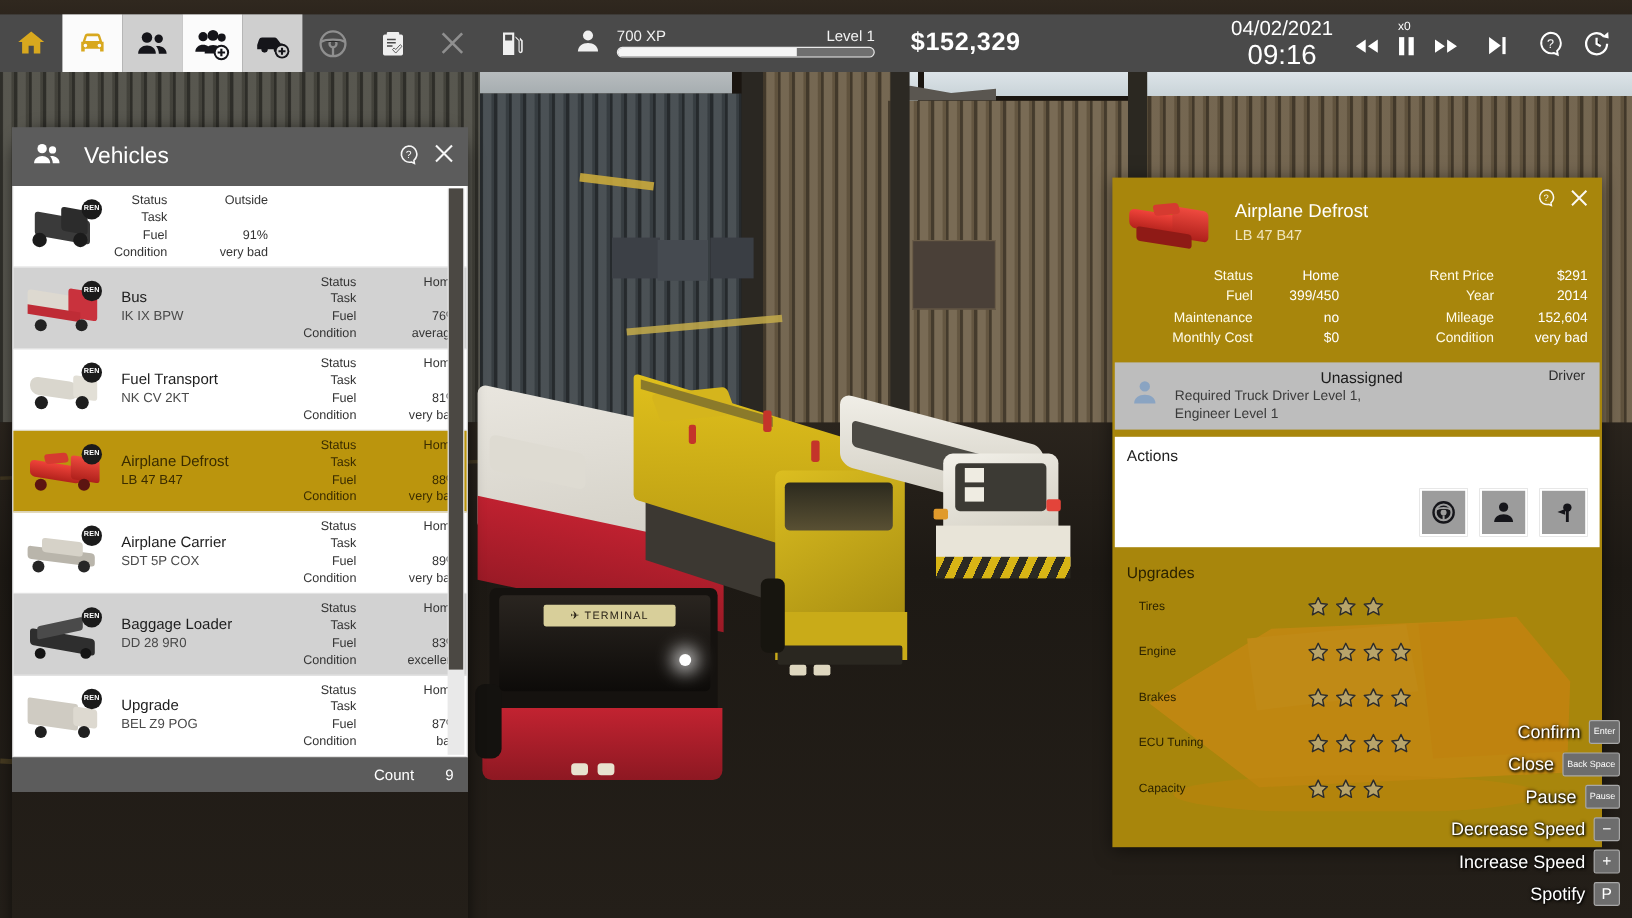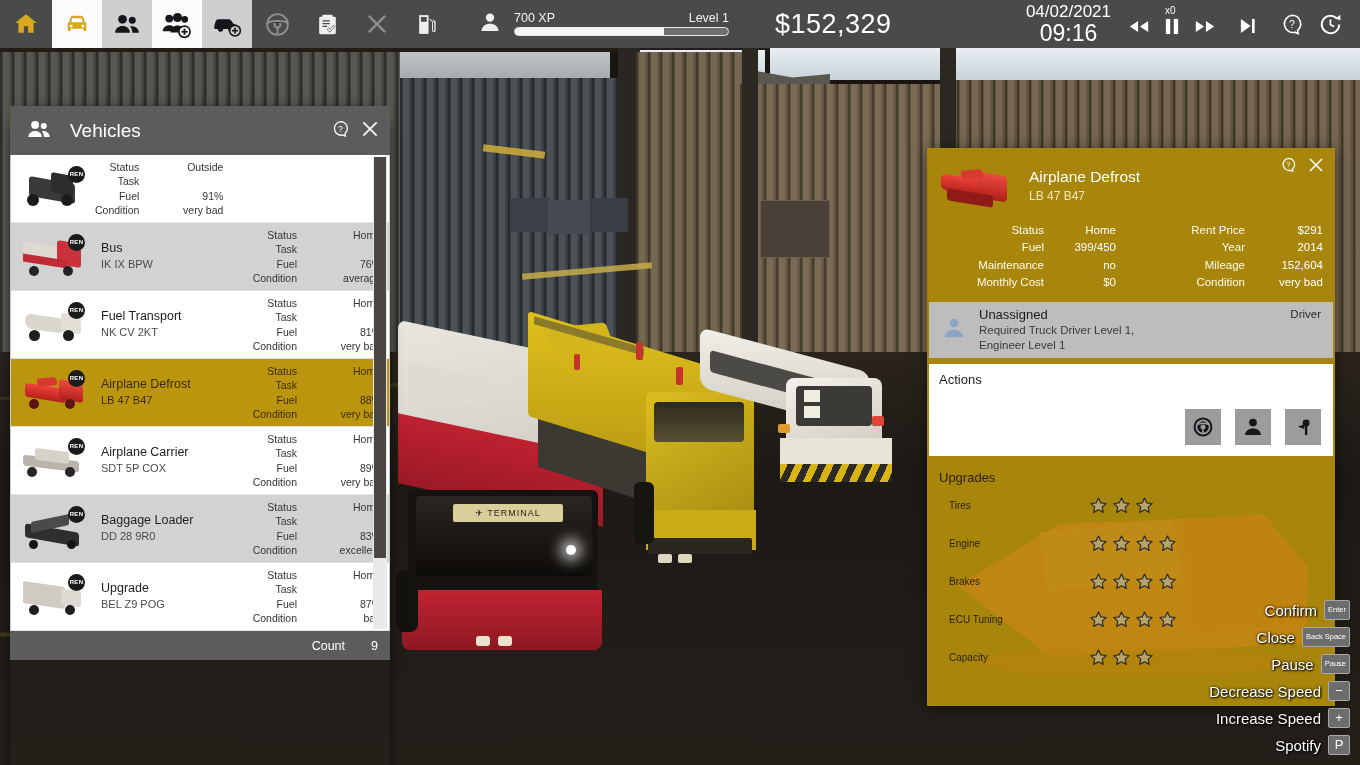--- a/index.html
+++ b/index.html
@@ -29,21 +29,21 @@
     position: absolute; background: #8a7434; opacity: .55;
   }
   .hangar-ceiling {
     position: absolute; left:0; right:0; top:0;
     background: linear-gradient(#30281f, #221c16);
   }
   .veh { position: absolute; }
 
   
   #toolbar {
-    position: absolute; left: 0; top: 0; width: 1360px; height: 48px;
+    position: absolute; left: 0; top: 12px; width: 1360px; height: 48px;
     background: #4a4a4a; display: flex; align-items: center; z-index: 40;
   }
   .tb-btn {
     width: 50px; height: 48px; display: flex; align-items: center;
     justify-content: center; cursor: pointer;
   }
   .tb-btn.home { width: 52px; }
   .tb-btn.sel-light { background: #fbfbfb; }
   .tb-btn.sel-gray  { background: #cfcfcf; }
   .tb-btn.dim svg { opacity: .42; }
@@ -52,22 +52,22 @@
   #xp-block { display: flex; align-items: center; margin-left: 26px; }
   #xp-avatar { margin-right: 12px; }
   #xp-col { width: 215px; position: relative; }
   #xp-top { display: flex; justify-content: space-between; align-items: flex-end;
             font-size: 12.5px; color: #f2f2f2; margin-bottom: 3px; line-height: 1; }
   #xp-bar {
     height: 9px; border-radius: 5px; background: #6f6f6f;
     border: 1px solid #e9e9e9; overflow: hidden; position: relative;
   }
   #xp-fill { position: absolute; left:0; top:0; bottom:0; background: #f5f5f5; }
-  #money { font-size: 27px; color: #ffffff; margin-left: 46px; letter-spacing: .5px;
-           font-weight: 400; white-space: nowrap; }
+  #money { font-size: 21px; color: #ffffff; margin-left: 30px; letter-spacing: .5px;
+           font-weight: 700; white-space: nowrap; }
 
   
   #time-cluster { position: absolute; right: 10px; top: 0; height: 48px;
                   display: flex; align-items: center; }
   #datetime { text-align: center; color: #fff; line-height: 1; margin-right: 10px; }
   #date { font-size: 17px; }
   #clock { font-size: 23px; margin-top: 2px; }
   #speed-group { position: relative; display: flex; align-items: center;
                  margin-right: 2px; margin-top: 4px; }
   #speed-mult { position: absolute; top: -13px; left: 44px; font-size: 10px; color: #fff; }
@@ -144,21 +144,21 @@
   .stat-labels { text-align: right; flex: 1; line-height: 1.52; color: #fffbe8; }
   .stat-values { text-align: right; width: 78px; line-height: 1.52; }
   .stat-col.left .stat-values { width: 72px; }
   .gap { width: 30px; }
   #dp-driver {
     background: #bdbdbd; height: 56px; display: flex; align-items: center;
     padding: 0 12px 0 12px; margin: 0 2px; position: relative;
   }
   #driver-avatar { width: 26px; flex: 0 0 26px; margin-right: 12px; opacity:.8; }
   #driver-text { flex: 1; }
-  #driver-name { font-size: 13px; color: #1b1b1b; line-height: 1.25; }
+  #driver-name { font-size: 13px; color: #1b1b1b; line-height: 1.25; text-align: center; }
   #driver-req { font-size: 11.5px; color: #3a3a3a; line-height: 1.3; }
   #driver-role { font-size: 11.5px; color: #2b2b2b; align-self: flex-start; margin-top: 6px; }
   #dp-actions {
     background: #fff; margin: 6px 2px 0 2px; height: 92px; position: relative;
     padding: 8px 10px;
   }
   #actions-title { font-size: 13px; color: #1d1d1d; }
   #action-btns { position: absolute; right: 10px; bottom: 9px; display: flex; gap: 10px; }
   .act-btn {
     width: 40px; height: 40px; background: #9c9c9c; border: 2px solid #fff;

